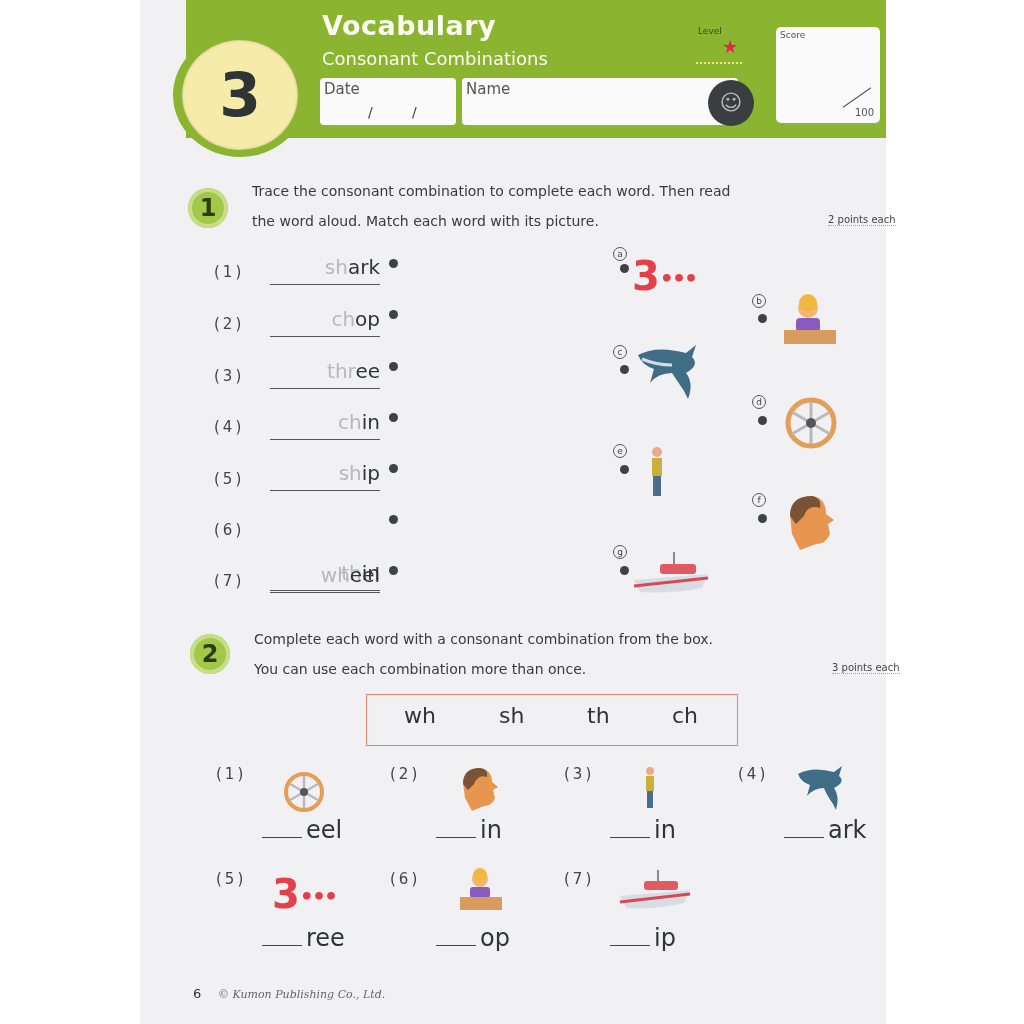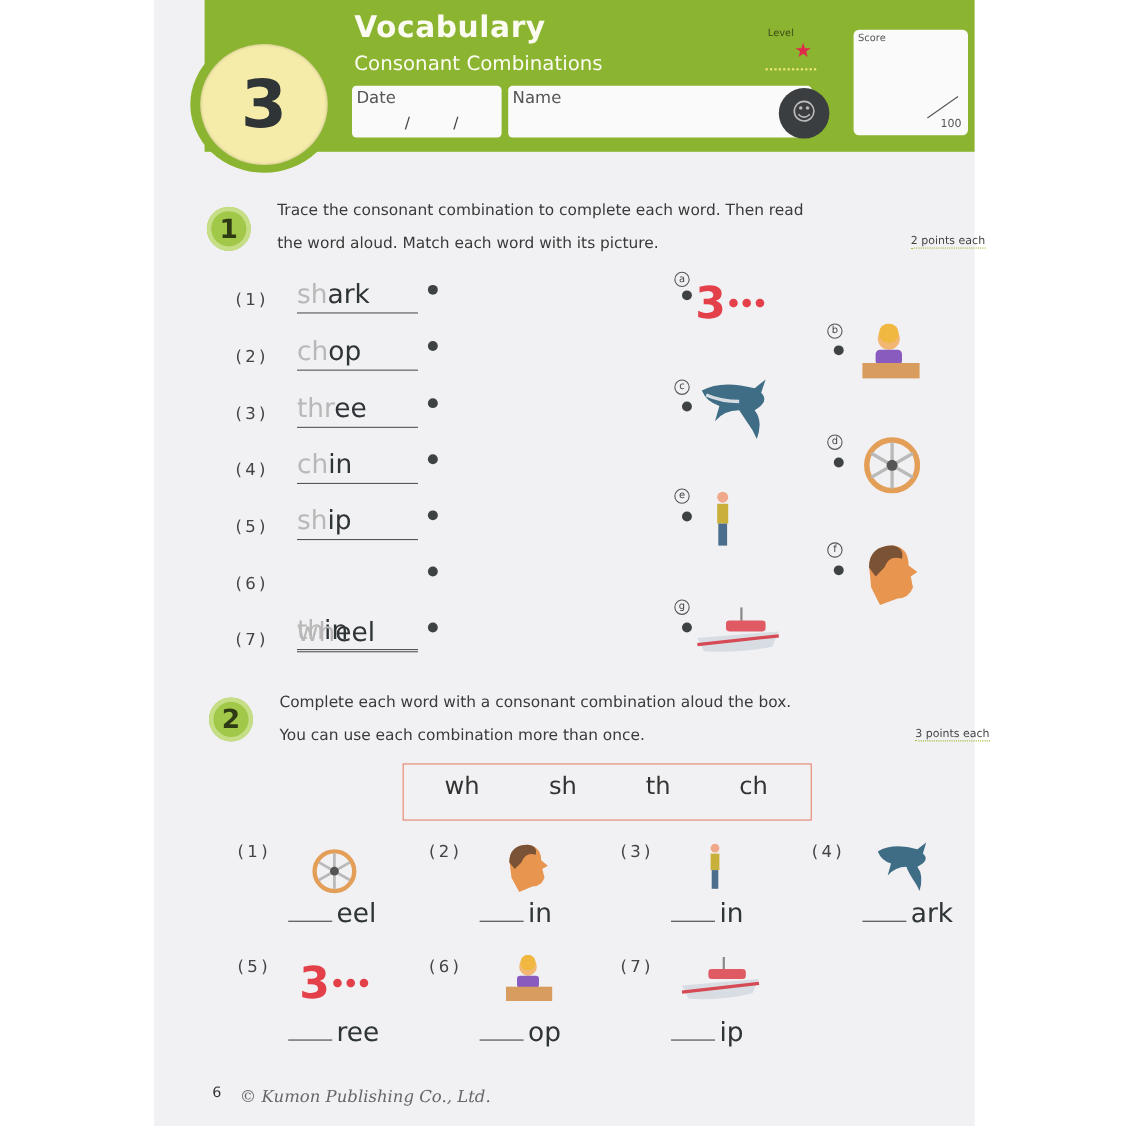--- a/index.html
+++ b/index.html
@@ -19,33 +19,33 @@
   .level-dots { position: absolute; left: 696px; top: 62px; width: 46px; border-top: 2px dotted #f3e778; }
   .face { position: absolute; left: 708px; top: 80px; width: 46px; height: 46px; border-radius: 50%; background: #3a3e40; color: #bbb; text-align: center; line-height: 46px; font-size: 22px; }
   .score-box { position: absolute; left: 776px; top: 27px; width: 104px; height: 96px; background: #fafafa; border-radius: 5px; }
   .score-label { position: absolute; left: 4px; top: 3px; font-size: 9px; color: #555; }
   .score-line { position: absolute; left: 64px; top: 70px; width: 34px; border-top: 1px solid #555; transform: rotate(-35deg); }
   .score-max { position: absolute; right: 6px; bottom: 5px; font-size: 10px; color: #555; }
   .q-badge { position: absolute; width: 40px; height: 40px; border-radius: 50%; background: #a2c84a; box-shadow: inset 0 0 0 4px #c6df86; display:flex; align-items:center; justify-content:center; font-weight: bold; font-size: 24px; color: #2e3a14; }
   .instr { position: absolute; font-size: 14px; color: #3a3a3a; line-height: 30px; }
   .points { position: absolute; font-size: 10px; color: #444; border-bottom: 1px dotted #9bbf3a; }
   .num { position: absolute; font-size: 15px; color: #444; letter-spacing: 3px; }
-  .word { position: absolute; height: 34px; border-bottom: 1.5px solid #555; font-size: 24px; line-height: 34px; color: #2f3436; text-align: left; }
+  .word { position: absolute; height: 34px; border-bottom: 1.5px solid #555; font-size: 20px; line-height: 34px; color: #2f3436; text-align: right; }
   .trace { color: #b8b8b8; }
   .dot { position: absolute; width: 9px; height: 9px; border-radius: 50%; background: #3f4244; }
   .opt-letter { position: absolute; width: 12px; height: 12px; border: 1px solid #555; border-radius: 50%; font-size: 9px; line-height: 12px; text-align: center; color: #444; }
   .three { position: absolute; font-weight: bold; color: #e4404a; font-size: 40px; line-height: 40px; }
   .three .dots { font-size: 22px; letter-spacing: -2px; vertical-align: middle; }
   .box { position: absolute; left: 366px; top: 694px; width: 370px; height: 50px; border: 1.5px solid #e8826b; }
   .box-item { position: absolute; top: 8px; font-size: 22px; color: #333; }
   .q2-num { position: absolute; font-size: 15px; color: #444; letter-spacing: 3px; }
   .q2-word { position: absolute; font-size: 24px; color: #2f3436; }
   .blank { display: inline-block; width: 40px; border-bottom: 1.5px solid #444; margin-right: 4px; }
   .footer-num { position: absolute; left: 193px; top: 986px; font-size: 13px; color: #333; }
-  .footer-copy { position: absolute; left: 218px; top: 988px; font-size: 15px; font-style: italic; font-family: "DejaVu Serif", serif; color: #666; }
+  .footer-copy { position: absolute; left: 218px; top: 988px; font-size: 11px; font-style: italic; font-family: "DejaVu Serif", serif; color: #666; }
   .pic { position: absolute; }
 </style>
 </head>
 <body>
 
 <div class="page"></div>
 
 <div class="header"></div>
 <div class="big-circle-outer"></div>
 <div class="big-circle">
@@ -157,21 +157,21 @@
 <div class="opt-letter" style="left:613px;top:545px;">g</div>
 <div class="dot" style="left:620px;top:566px;"></div>
 <svg class="pic" style="left:632px;top:552px;" width="80" height="46">
   <line x1="42" y1="0" x2="42" y2="14" stroke="#888" stroke-width="2"></line>
   <rect x="28" y="12" width="36" height="10" rx="3" fill="#e05a63"></rect>
   <path d="M2 28 L76 22 L70 36 Q40 42 8 40Z" fill="#d8dde3"></path>
   <path d="M2 34 L76 26" stroke="#d54a55" stroke-width="3"></path>
 </svg>
 
 <div class="q-badge" style="left:190px;top:634px;">2</div>
-<div class="instr" style="left:254px;top:624px;">Complete each word with a consonant combination aloud the box.</div>
+<div class="instr" style="left:254px;top:624px;">Complete each word with a consonant combination from the box.</div>
 <div class="instr" style="left:254px;top:654px;">You can use each combination more than once.</div>
 <div class="points" style="left:832px;top:662px;">3 points each</div>
 
 <div class="box">
   <span class="box-item" style="left:37px;">wh</span>
   <span class="box-item" style="left:132px;">sh</span>
   <span class="box-item" style="left:220px;">th</span>
   <span class="box-item" style="left:305px;">ch</span>
 </div>
 

